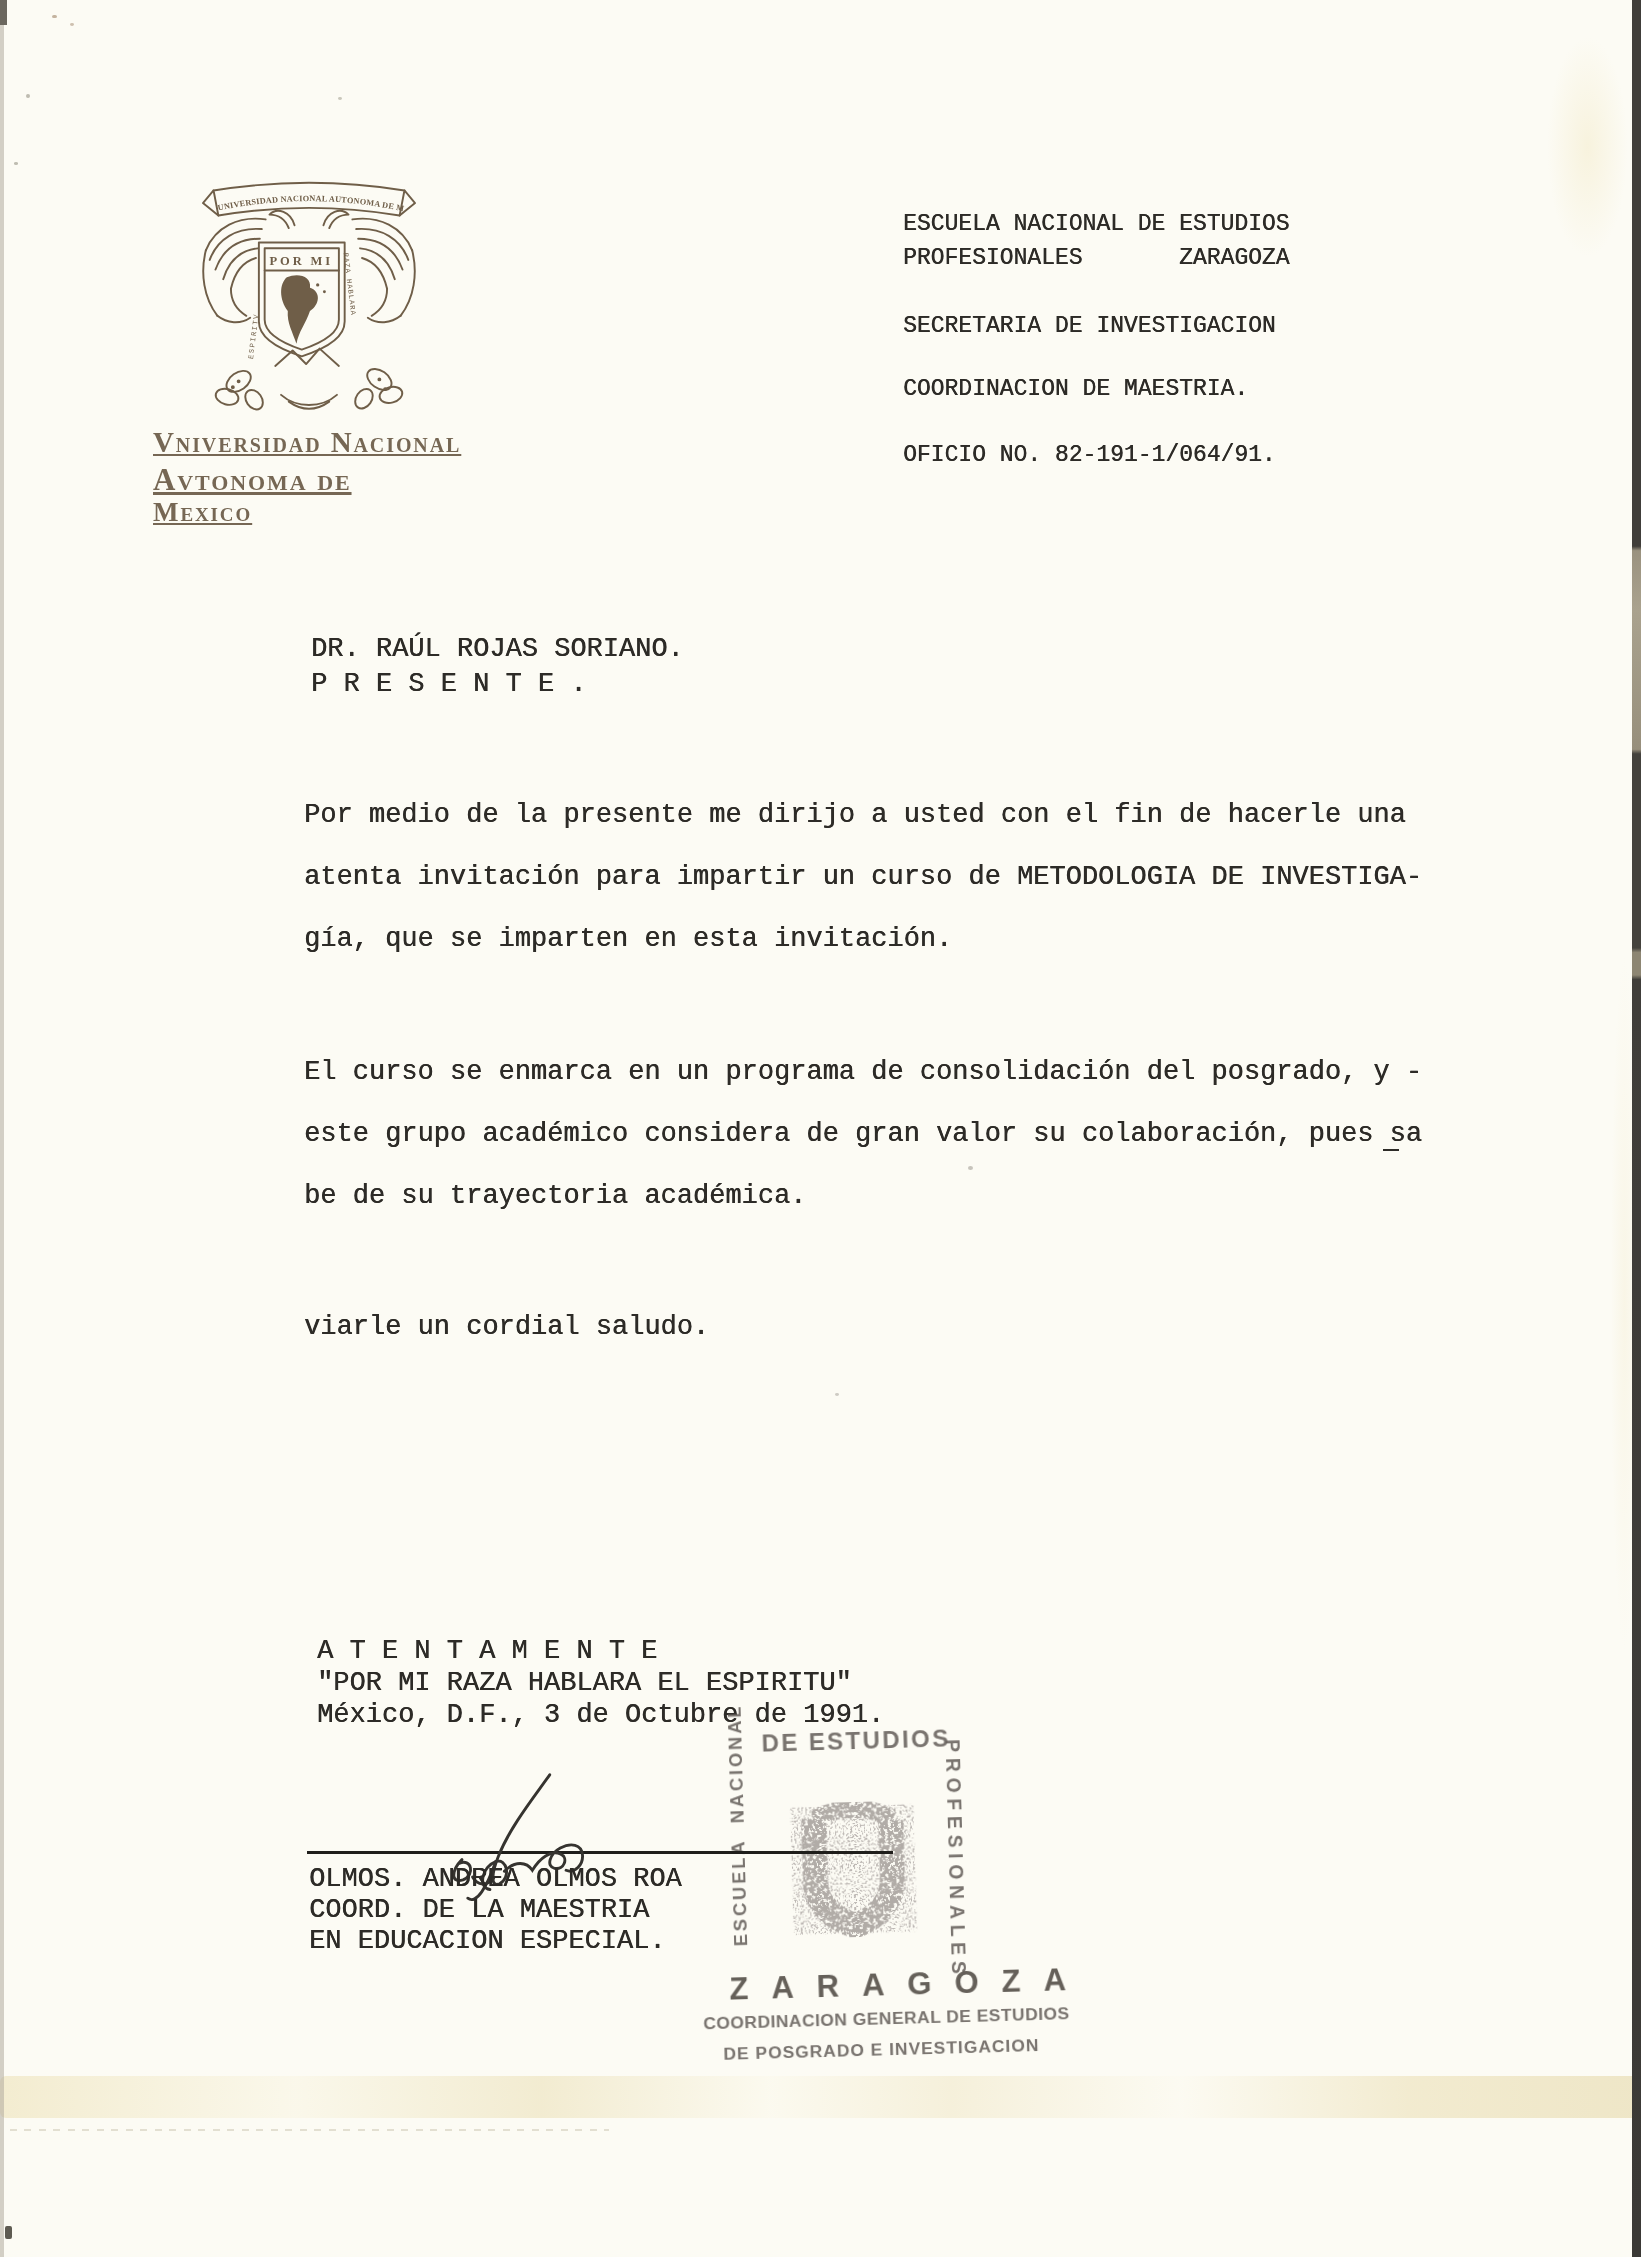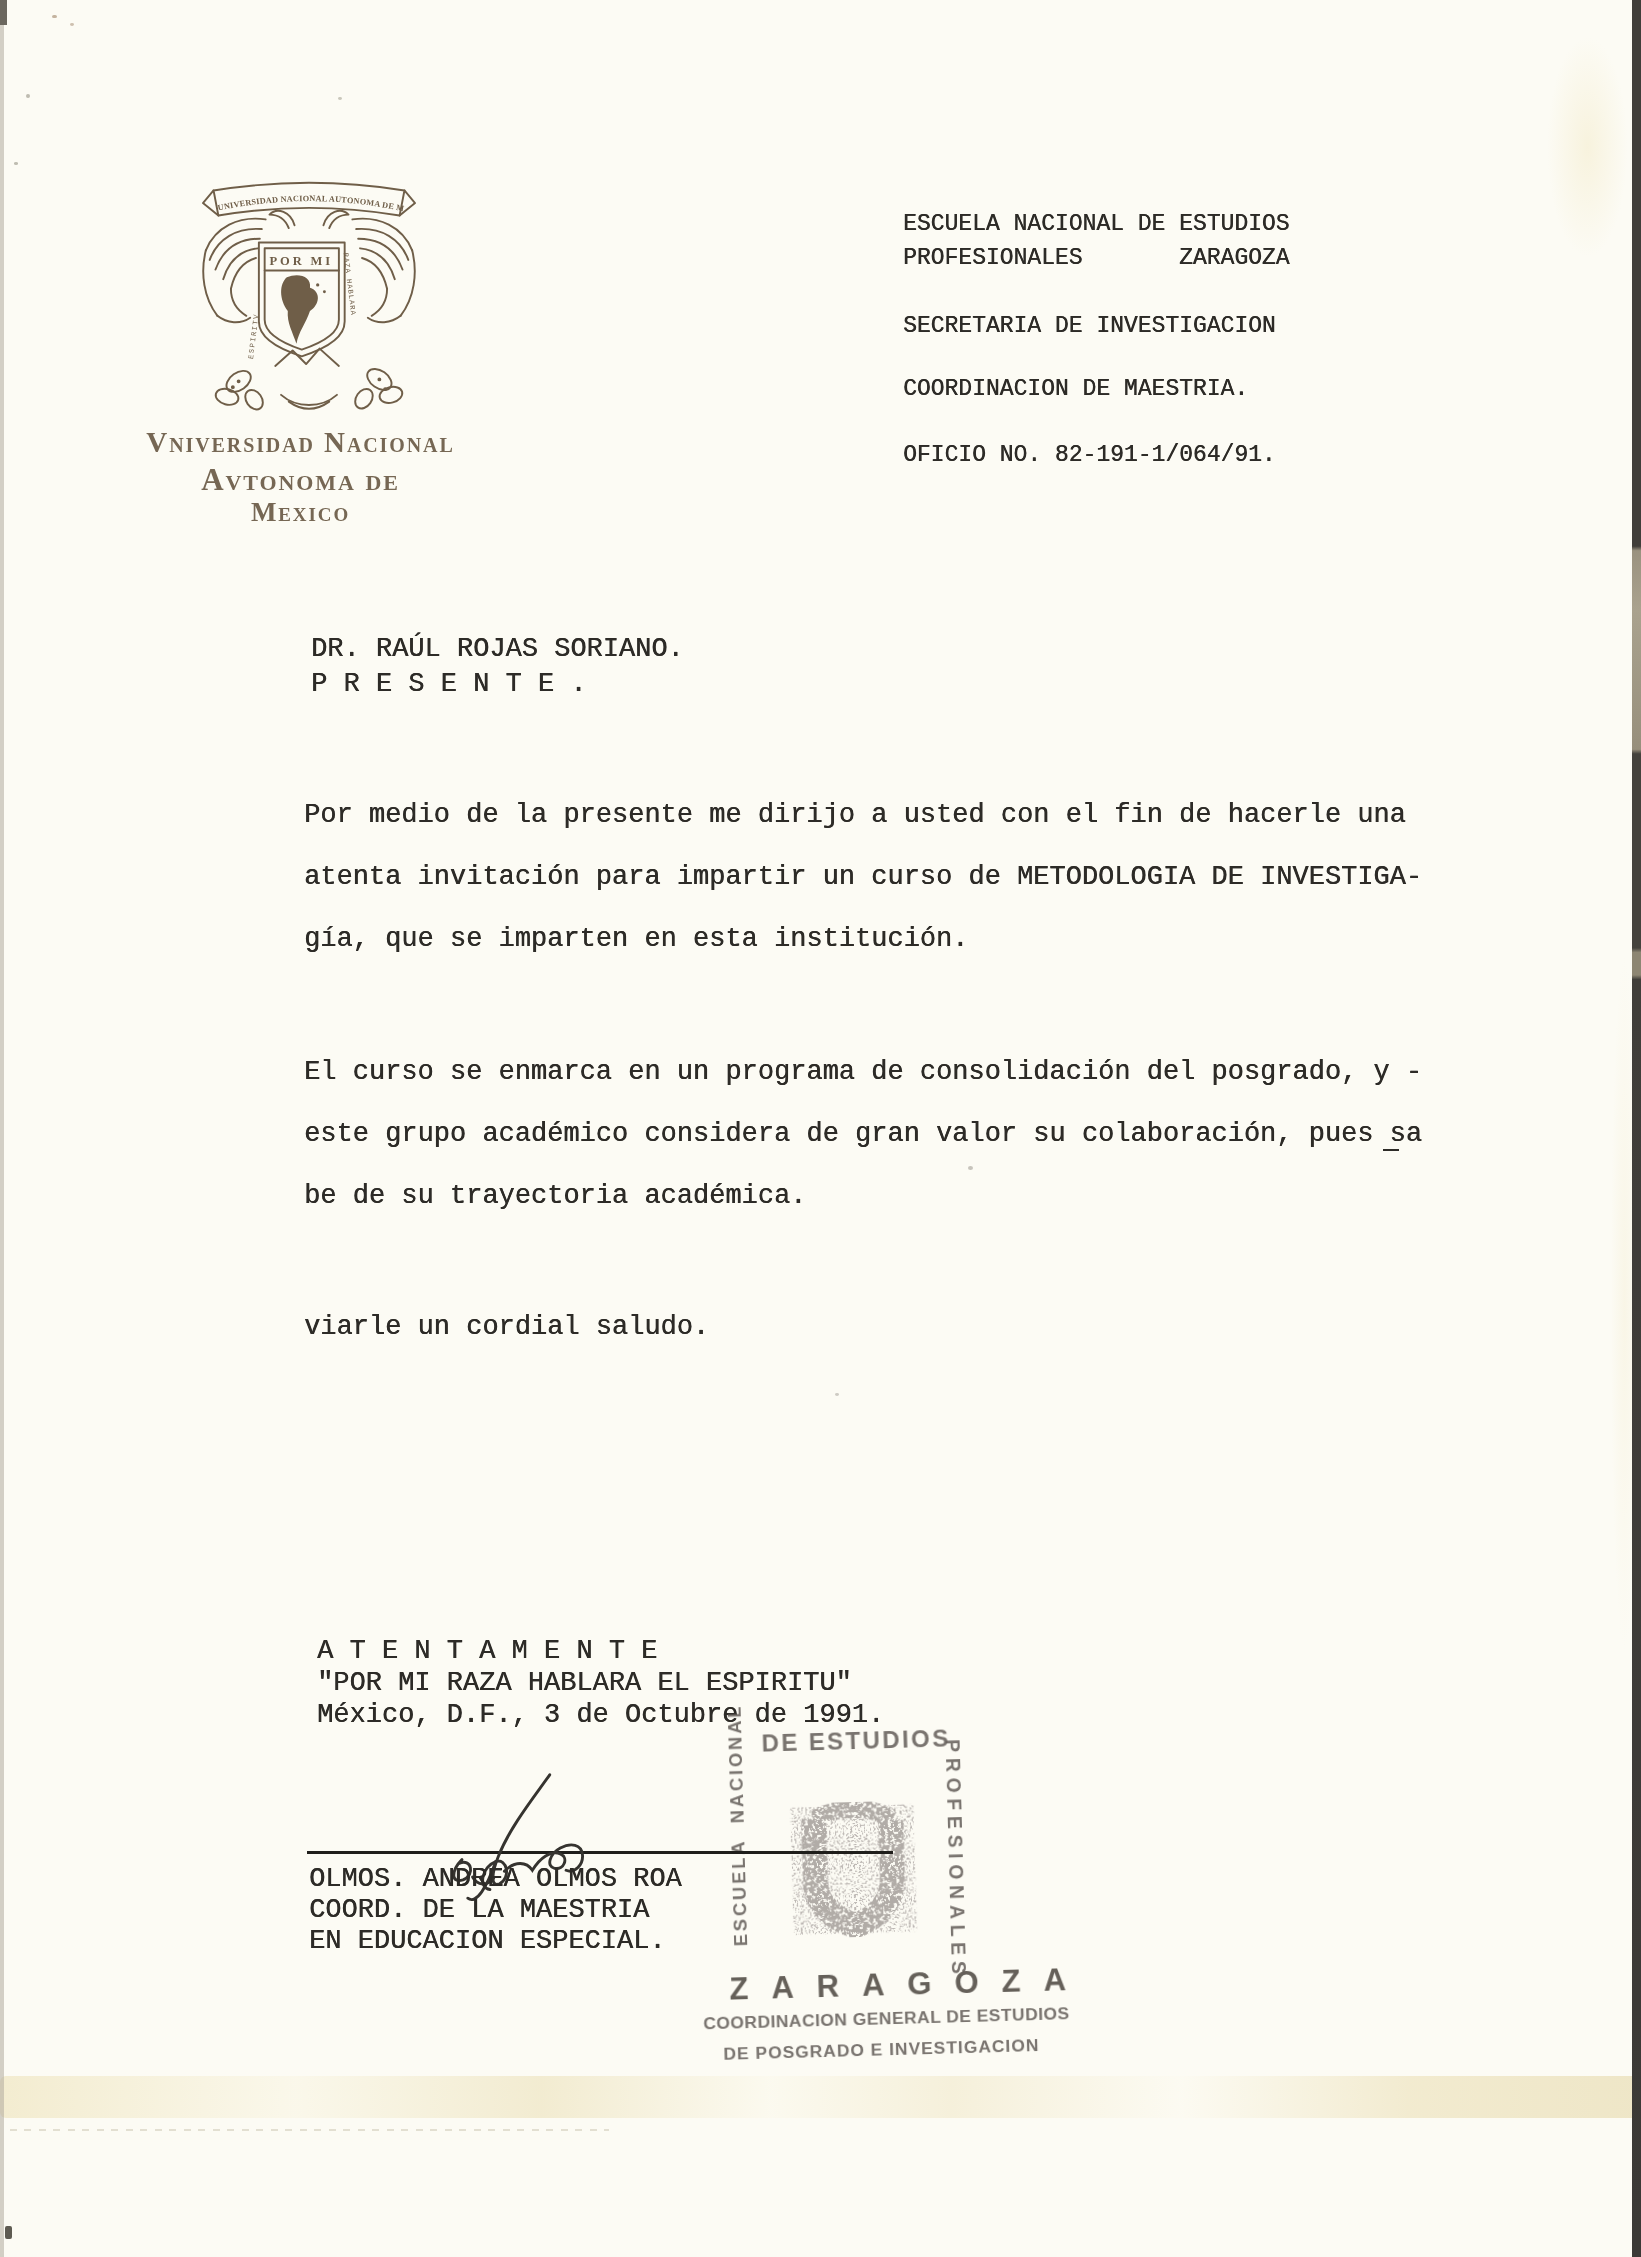--- a/index.html
+++ b/index.html
@@ -19,23 +19,23 @@
 
   
   .office-line{
     position:absolute; left:903px; font-size:23px; white-space:pre;
     text-shadow:0.4px 0 0 currentColor;
   }
 
   
   .emblem-svg{ position:absolute; left:198px; top:177px; width:222px; height:241px; }
   .uniname{
-    position:absolute; left:146px; width:309px; text-align:center;
+    position:absolute; left:153px; width:309px; 
     font-family:"Liberation Serif", serif; font-variant:small-caps;
-    font-weight:700; color:rgba(106,90,69,0.92); letter-spacing:1.9px;
+    font-weight:700; color:rgba(106,90,69,0.92); letter-spacing:1.9px;text-decoration:underline;
   }
 
   
   .para{ position:absolute; left:280px; }
   .closing-line{ white-space:pre; }
 
   
   .sig-rule{ position:absolute; left:307px; top:1851px; width:586px; height:2.9px; background:#1f1e1b; }
   .sig-svg{ position:absolute; left:381px; top:1769px; width:241px; height:135px; }
   .sig-block{ position:absolute; left:309px; top:1864px; font-size:27px; line-height:31px; }
@@ -183,21 +183,21 @@
   <div class="office-line" style="top:442px;">OFICIO NO. 82-191-1/064/91.</div>
 
   <div class="abs type" style="left:287px; top:632px; line-height:35px;">
     <div class="t">DR. RAÚL ROJAS SORIANO.</div>
     <div class="t">P R E S E N T E .</div>
   </div>
 
   <div class="para type" style="top:784px;">
     <div class="t">Por medio de la presente me dirijo a usted con el fin de hacerle una</div>
     <div class="t">atenta invitación para impartir un curso de METODOLOGIA DE INVESTIGA-</div>
-    <div class="t">gía, que se imparten en esta institución.</div>
+    <div class="t">gía, que se imparten en esta invitación.</div>
   </div>
   <div class="para type" style="top:1041px;">
     <div class="t">El curso se enmarca en un programa de consolidación del posgrado, y -</div>
     <div class="t">este grupo académico considera de gran valor su colaboración, pues sa</div>
     <div class="t">be de su trayectoria académica.</div>
   </div>
   <div class="para type" style="top:1296px; line-height:63px;">
     <div class="t">viarle un cordial saludo.</div>
   </div>
   <div class="hyphen-underline"></div>

